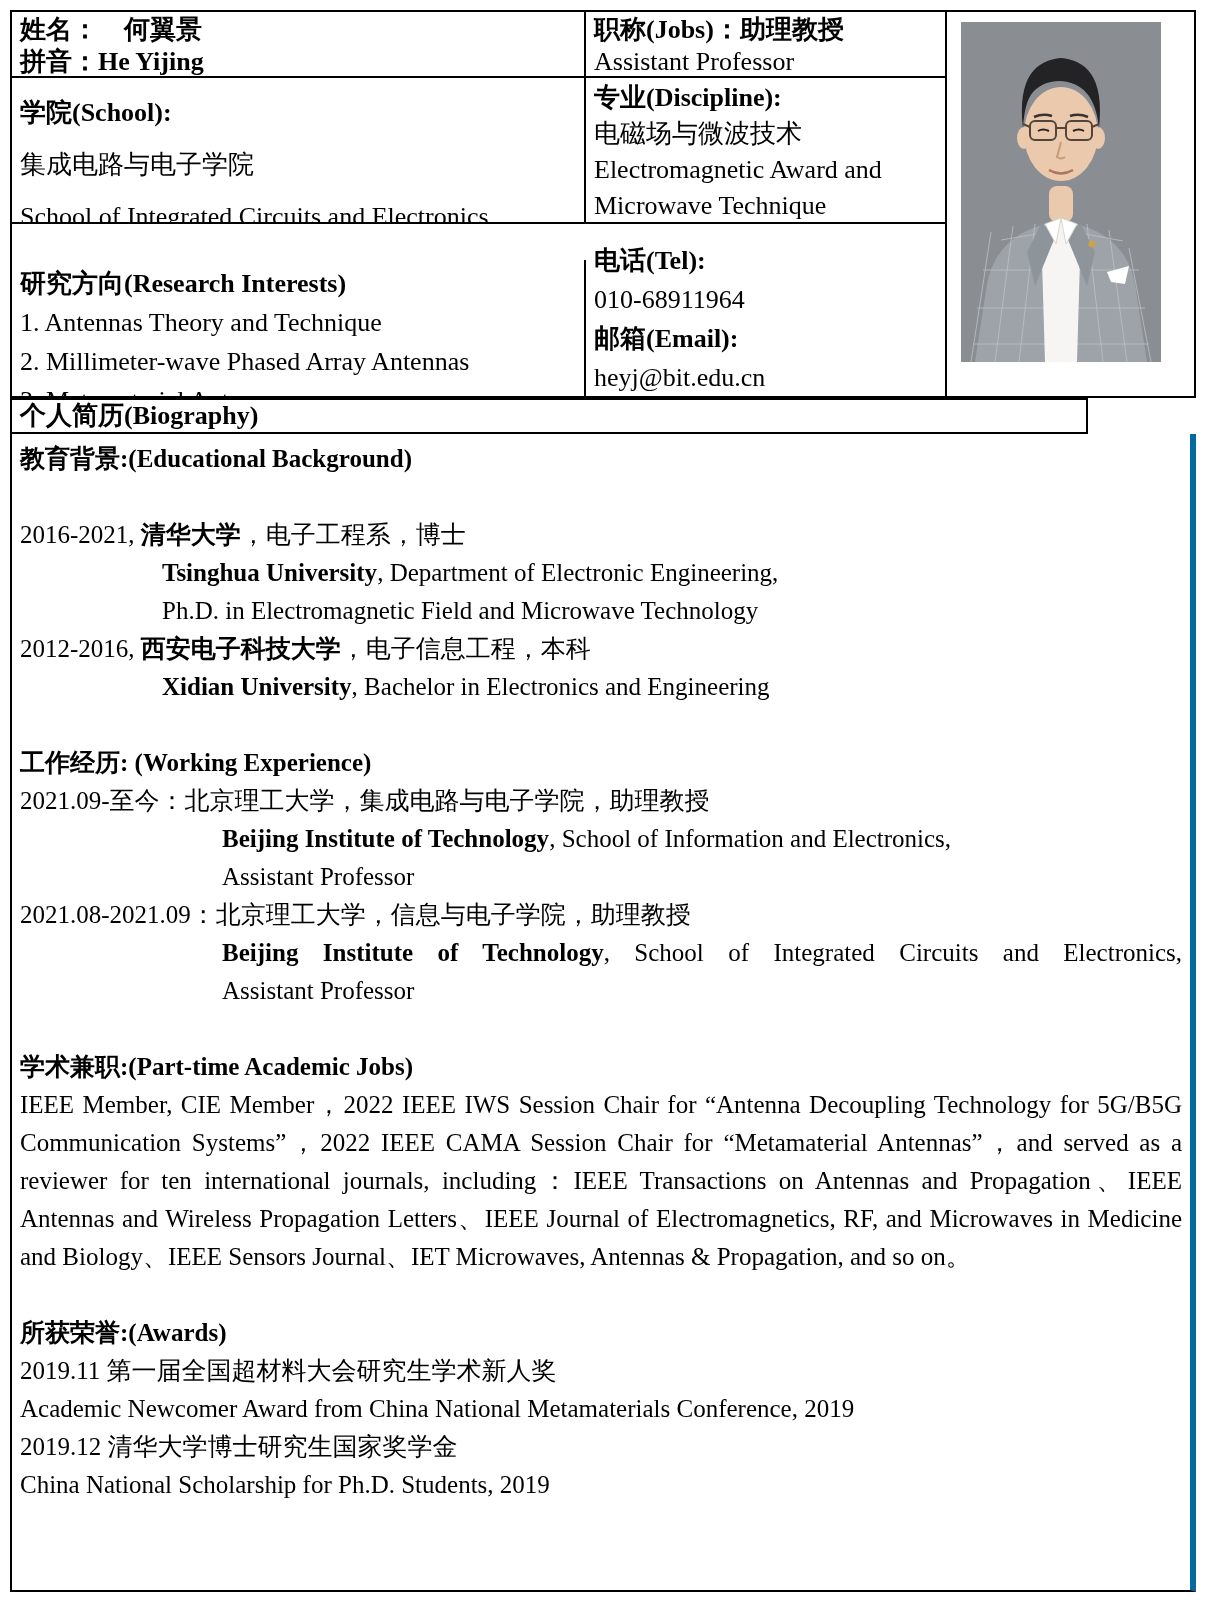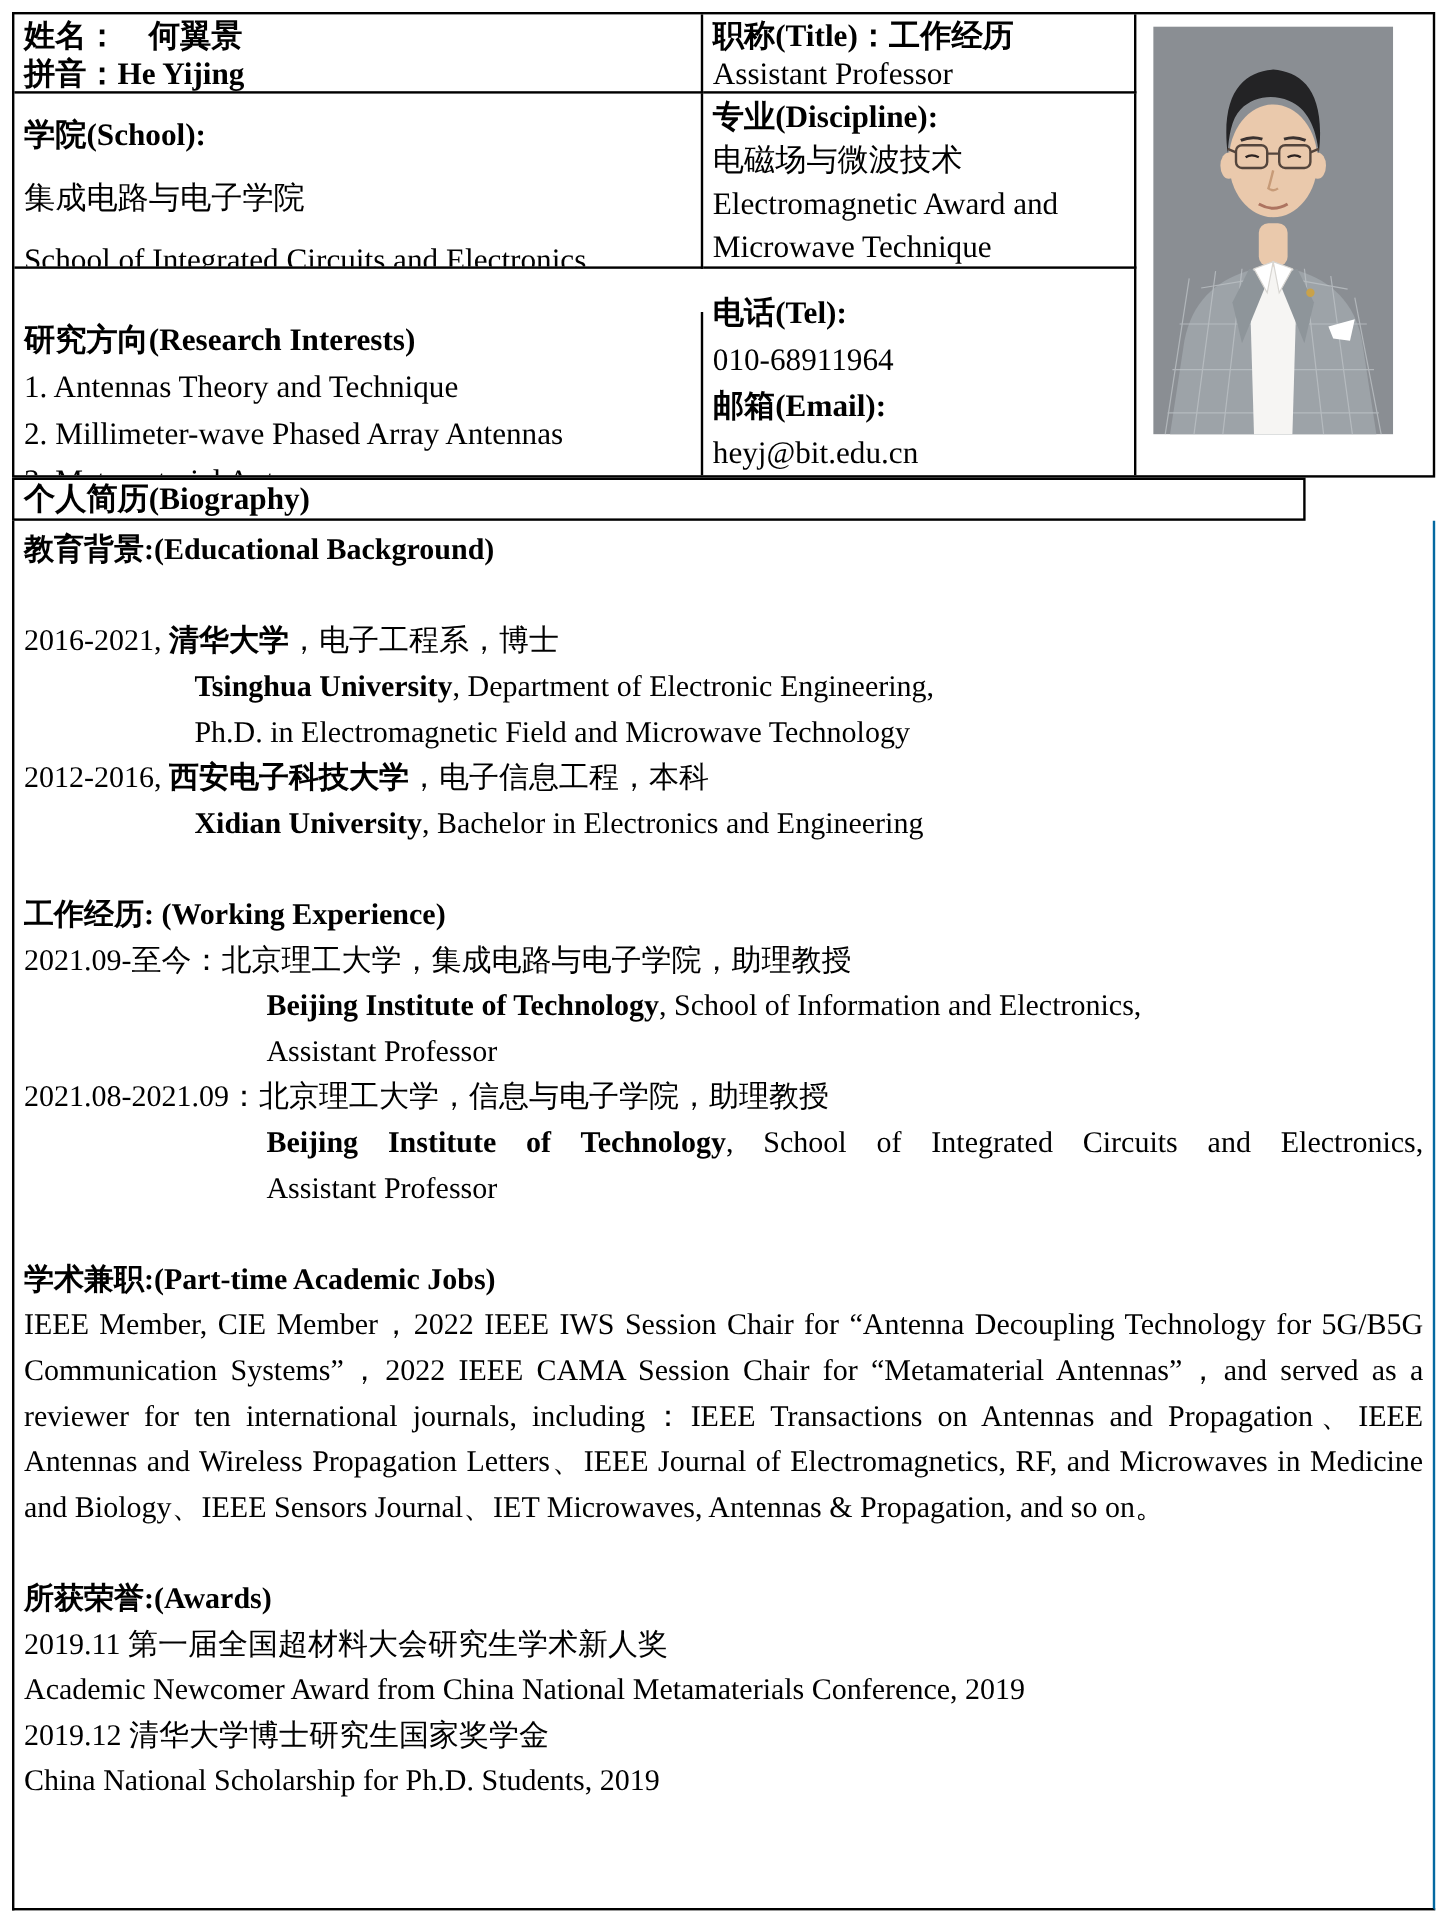--- a/index.html
+++ b/index.html
@@ -37,21 +37,21 @@
 
   
   .bio-header {
     width:1078px; height:36px;
     border:2px solid #000;
     font-size:26px; font-weight:bold;
     line-height:31px; padding-left:8px;
   }
   .bio-body {
     width:1186px; height:1158px;
-    border-left:2px solid #000; border-right:2px solid #0369a1; border-bottom:2px solid #000;
+    border-left:2px solid #000; border-right:6px solid #0369a1; border-bottom:2px solid #000;
     padding:6px 8px 0 8px;
     font-size:25px;
   }
   .bline { line-height:38px; min-height:38px; }
   .ind1 { padding-left:142px; }
   .ind2 { padding-left:202px; }
   .jall { text-align:justify; text-align-last:justify; }
   .just { text-align:justify; }
   .b { font-weight:bold; }
 
@@ -63,21 +63,21 @@
 <div class="page">
 
   <div class="top-table">
 
     <div class="cell cr cb c-name">
       <div class="ln bold">姓名：　何翼景</div>
       <div class="ln bold">拼音：He Yijing</div>
     </div>
 
     <div class="cell cr cb c-title">
-      <div class="ln bold">职称(Title)：工作经历</div>
+      <div class="ln bold">职称(Jobs)：助理教授</div>
       <div class="ln">Assistant Professor</div>
     </div>
 
     <div class="cell c-photo">
       <svg class="photo-svg" width="200" height="340" viewBox="0 0 200 340">
         <rect x="0" y="0" width="200" height="340" fill="#8a8e93"></rect>
 
         <path d="M14,340 L26,262 C32,230 52,212 78,204 L100,198 L122,204 C148,212 168,230 174,262 L186,340 Z" fill="#9da3a8"></path>
 
         <g stroke="#bcc1c5" stroke-width="1" opacity="0.8">

